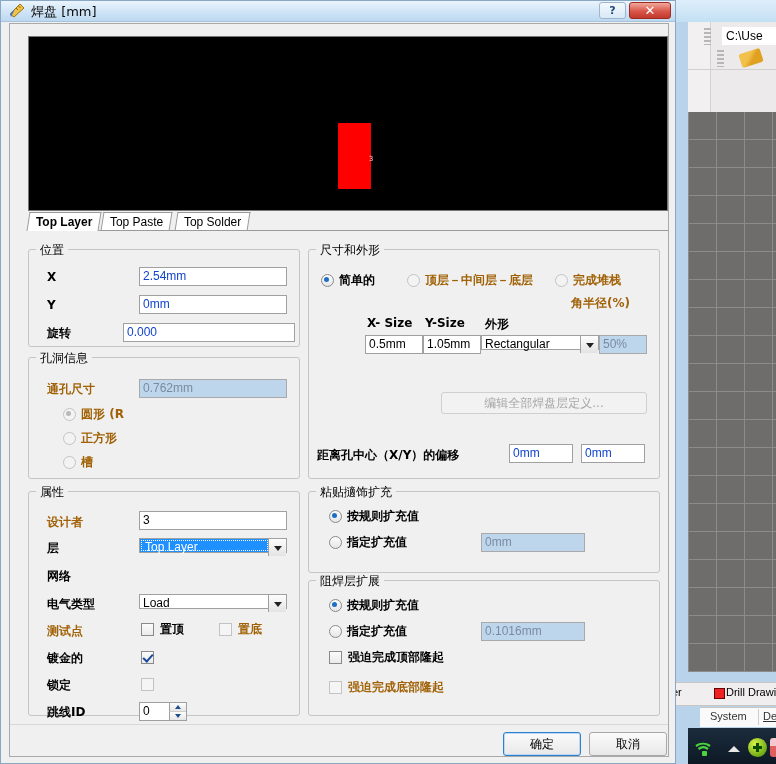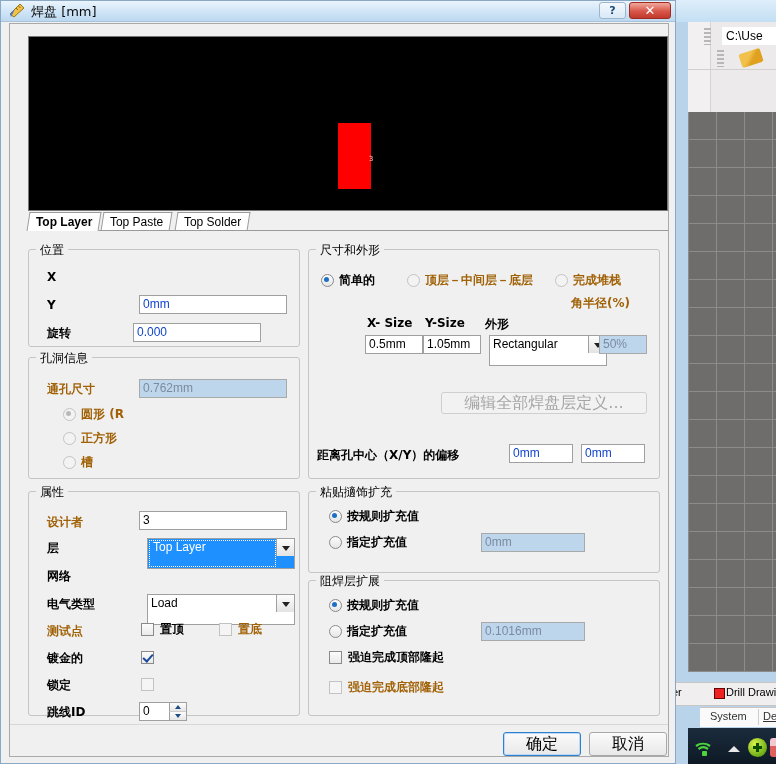--- a/index.html
+++ b/index.html
@@ -108,22 +108,22 @@
   .lbl{position:absolute;font-size:12px;color:#000;font-family:"DejaVu Sans",sans-serif;font-weight:bold;}
   .lbl.dim{color:#a16207;}
   .lbl.b{font-weight:bold;}
 
   .inp{position:absolute;height:19px;border:1px solid #a0a0a0;background:#fff;
     box-sizing:border-box;font-size:12px;color:#1144cc;line-height:17px;padding-left:3px;
     font-family:"Liberation Sans",sans-serif;}
   .inp.dis{background:#bed6ec;color:#7a8ba0;border-color:#a9a9a9;}
   .inp.blk{color:#000;}
 
-  .combo{position:absolute;height:31px;border:1px solid #a0a0a0;background:#fff;
-    box-sizing:border-box;margin-left:8px;}
+  .combo{position:absolute;height:15px;border:1px solid #a0a0a0;background:#fff;
+    box-sizing:border-box;}
   .combo .cval{position:absolute;left:3px;top:0;line-height:17px;font-size:12px;color:#000;
     font-family:"Liberation Sans",sans-serif;}
   .combo .arrow{position:absolute;right:0;top:0;width:17px;height:17px;
     background:linear-gradient(#fdfdfd,#e3e3e3);border-left:1px solid #a0a0a0;}
   .combo .arrow:after{content:"";position:absolute;left:5px;top:7px;width:0;height:0;
     border-left:4px solid transparent;border-right:4px solid transparent;border-top:5px solid #222;}
   .combo.sel{background:#1e90ff;}
   .combo.sel .cval{color:#fff;}
   .combo.sel .selbox{position:absolute;left:1px;top:1px;right:18px;bottom:1px;
     background:#1e90ff;border:1px dotted #fff;box-sizing:border-box;}
@@ -136,21 +136,21 @@
   .radio.dis.on:after{background:#b9b9b9;}
 
   .cbx{position:absolute;width:13px;height:13px;border:1px solid #8a8a8a;box-sizing:border-box;
     background:linear-gradient(#fcfcfc,#eaeaea);}
   .cbx.dis{border-color:#c3c3c3;background:#f5f5f5;}
   .cbx.on:after{content:"";position:absolute;left:3px;top:0px;width:4px;height:8px;
     border:solid #19499b;border-width:0 2px 2px 0;transform:rotate(42deg);}
 
   .pbtn{position:absolute;height:22px;border:1px solid #a8a8a8;border-radius:3px;
     background:linear-gradient(#fbfbfb,#e8e8e8);box-sizing:border-box;text-align:center;
-    font-size:16px;color:#000;line-height:20px;font-family:"DejaVu Sans",sans-serif;}
+    font-size:12px;color:#000;line-height:20px;font-family:"DejaVu Sans",sans-serif;}
   .pbtn.dis{color:#a6a6a6;background:#f2f2f2;border-color:#cfcfcf;}
   .pbtn.primary{border:1px solid #2f7fd0;box-shadow:0 0 0 1px #bcd8f2 inset;}
 
   .spin{position:absolute;height:19px;border:1px solid #a0a0a0;background:#fff;box-sizing:border-box;}
   .spin .sval{position:absolute;left:3px;top:0;line-height:17px;font-size:12px;color:#000;
     font-family:"Liberation Sans",sans-serif;}
   .spin .sbtns{position:absolute;right:0;top:0;width:17px;height:17px;}
   .spin .sbtns div{position:relative;height:8px;
     background:linear-gradient(#fdfdfd,#e6e6e6);border-left:1px solid #a0a0a0;}
   .spin .sbtns div:first-child{border-bottom:1px solid #cdcdcd;}
@@ -232,24 +232,25 @@
       </div>
       <div class="tab" style="left:148px">
         <span>Top Solder</span>
       </div>
     </div>
     <div class="tabline"></div>
 
     <div class="group" style="left:18px;top:225px;width:272px;height:98px">
       <div class="glabel">位置</div>
       <div class="lbl b" style="left:18px;top:20px">X</div>
+      <div class="inp" style="left:110px;top:17px;width:148px">2.54mm</div>
       <div class="lbl b" style="left:18px;top:48px">Y</div>
       <div class="inp" style="left:110px;top:45px;width:148px">0mm</div>
       <div class="lbl" style="left:18px;top:75px">旋转</div>
-      <div class="inp" style="left:104px;top:73px;width:128px">0.000</div>
+      <div class="inp" style="left:94px;top:73px;width:172px">0.000</div>
     </div>
 
     <div class="group" style="left:18px;top:333px;width:272px;height:122px">
       <div class="glabel">孔洞信息</div>
       <div class="lbl dim" style="left:18px;top:23px">通孔尺寸</div>
       <div class="inp dis" style="left:110px;top:21px;width:148px">0.762mm</div>
       <div class="radio dis on" style="left:34px;top:50px"></div>
       <div class="lbl dim" style="left:52px;top:48px">圆形 (R</div>
       <div class="radio dis" style="left:34px;top:74px"></div>
       <div class="lbl dim" style="left:52px;top:72px">正方形</div>

